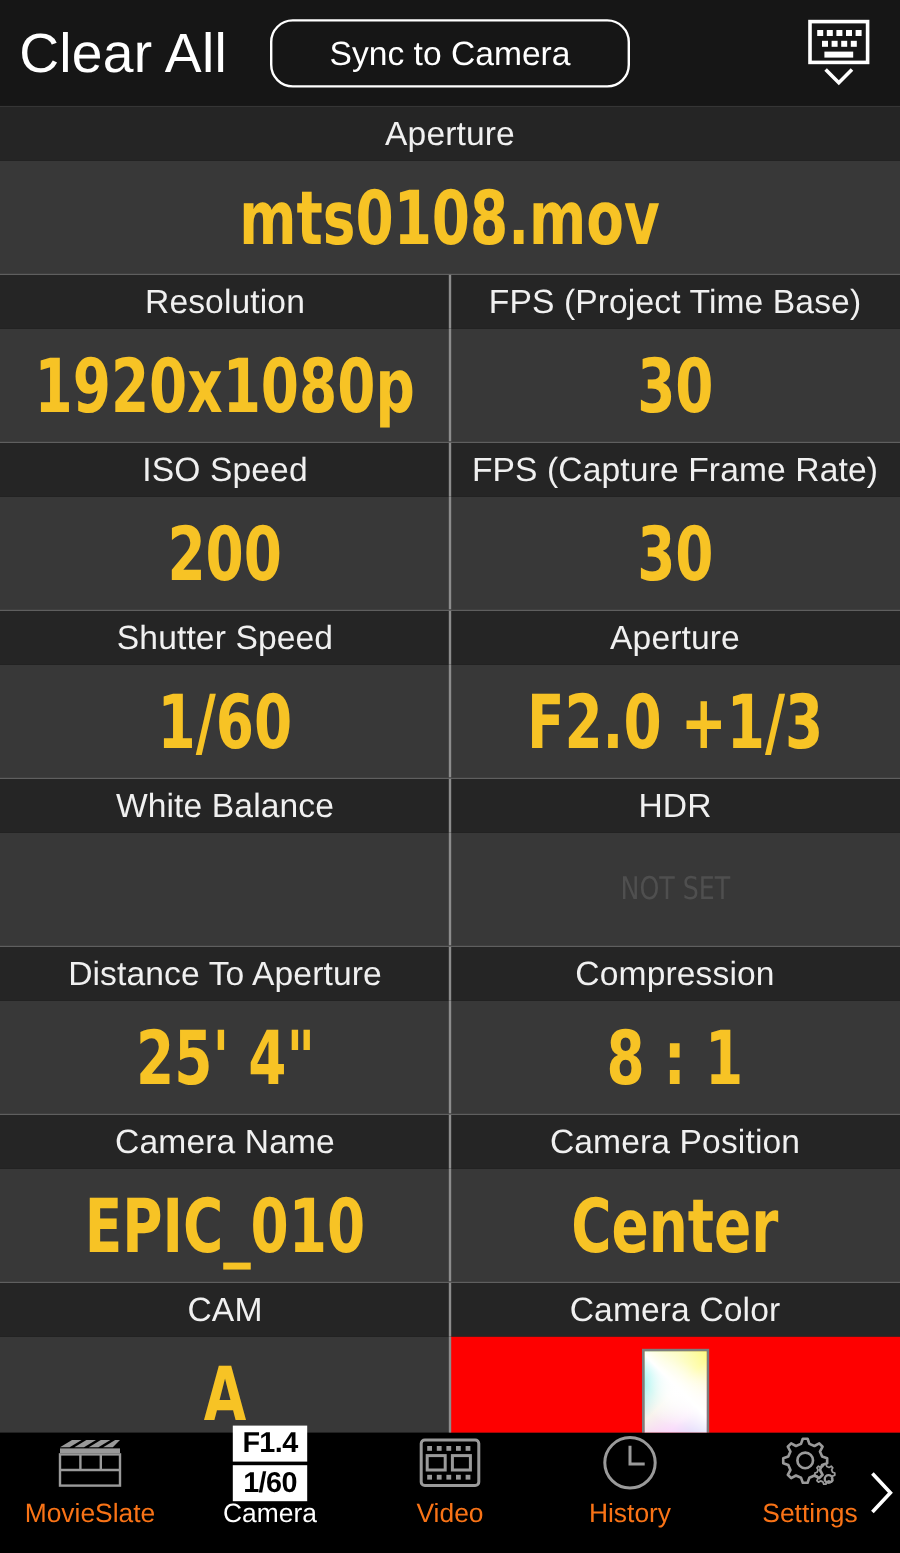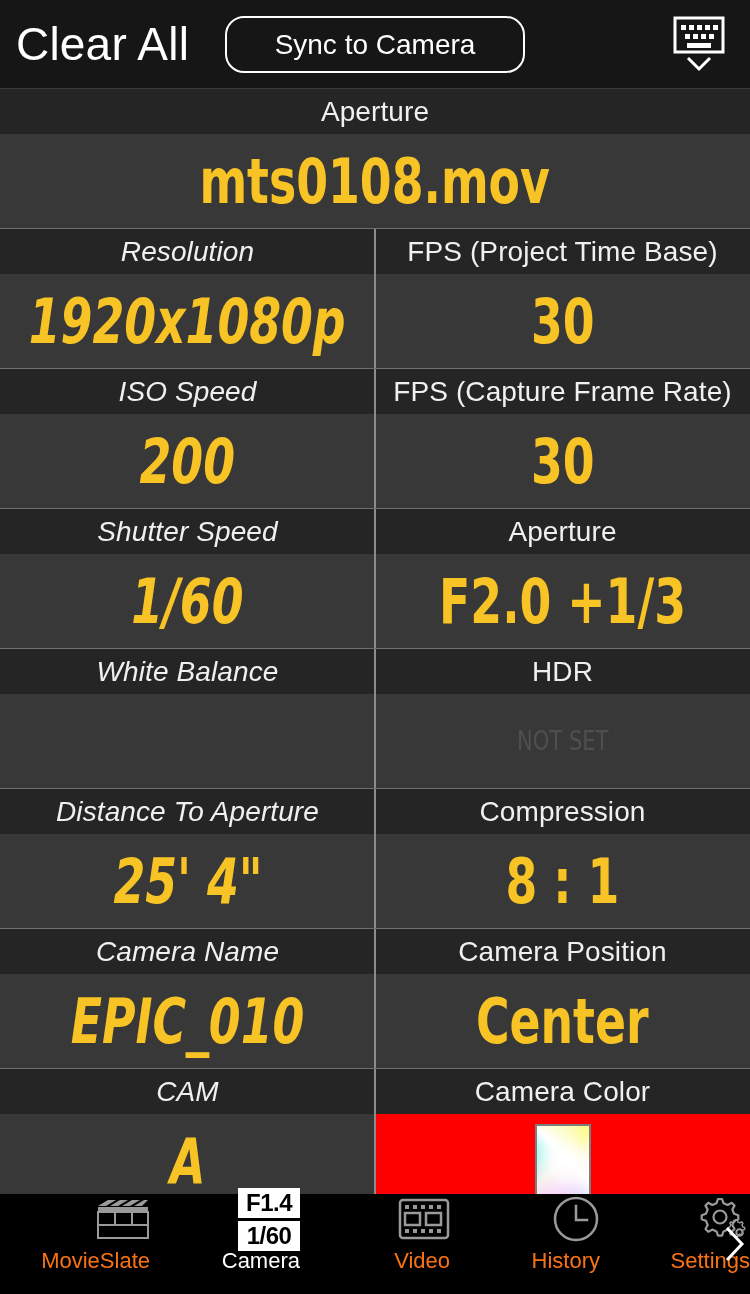--- a/index.html
+++ b/index.html
@@ -34,21 +34,21 @@
   
   .grid{ position:absolute; top:88px; left:0; width:750px; height:1106px; overflow:hidden; }
   .row{ position:relative; width:750px; }
   .lbl-row{ height:46px; background:#252525; border-top:1px solid #6e6e6e; }
   .lbl-row.first{ border-top:1px solid #3a3a3a; }
   .val-row{ height:94px; background:#383838; }
   .cell{
     position:absolute; top:0; height:100%;
     display:flex; align-items:center; justify-content:center;
   }
-  .half-l{ left:0; width:375px;font-style:italic; }
+  .half-l{ left:0; width:375px; }
   .half-r{ left:375px; width:375px; }
   .full{ left:0; width:750px; }
   .vdiv{
     position:absolute; left:374px; top:0; width:2px; height:100%;
     background:#8c8c8c;
   }
   .label{
     color:#f0f0f0; font-size:28px; font-weight:400;
     letter-spacing:.1px; white-space:nowrap;
   }
@@ -72,21 +72,21 @@
       linear-gradient(45deg,#2f5fe0 0%, #4fc7e8 35%, #ffffff 55%, #f2e04a 100%);
     background-blend-mode:normal, screen, normal;
   }
 
   
   .tabbar{
     position:absolute; left:0; bottom:0; width:750px; height:100px;
     background:#000; display:flex;
   }
   .tab{
-    flex:1; display:flex; flex-direction:column; align-items:flex-end;
+    flex:1; display:flex; flex-direction:column; align-items:center;
     justify-content:flex-start; position:relative;
   }
   .tab .ticon{ height:50px; display:flex; align-items:center; justify-content:center; }
   .tab .tlabel{ font-size:22px; color:#f97316; margin-top:4px; white-space:nowrap; }
   .tab.active .tlabel{ color:#ffffff; }
   .cam-badges{ display:flex; flex-direction:column; gap:3px; }
   .cam-badges span{
     background:#fff; color:#000; font-size:24px; font-weight:700;
     line-height:1; padding:3px 8px; text-align:center; letter-spacing:-.5px;
   }

